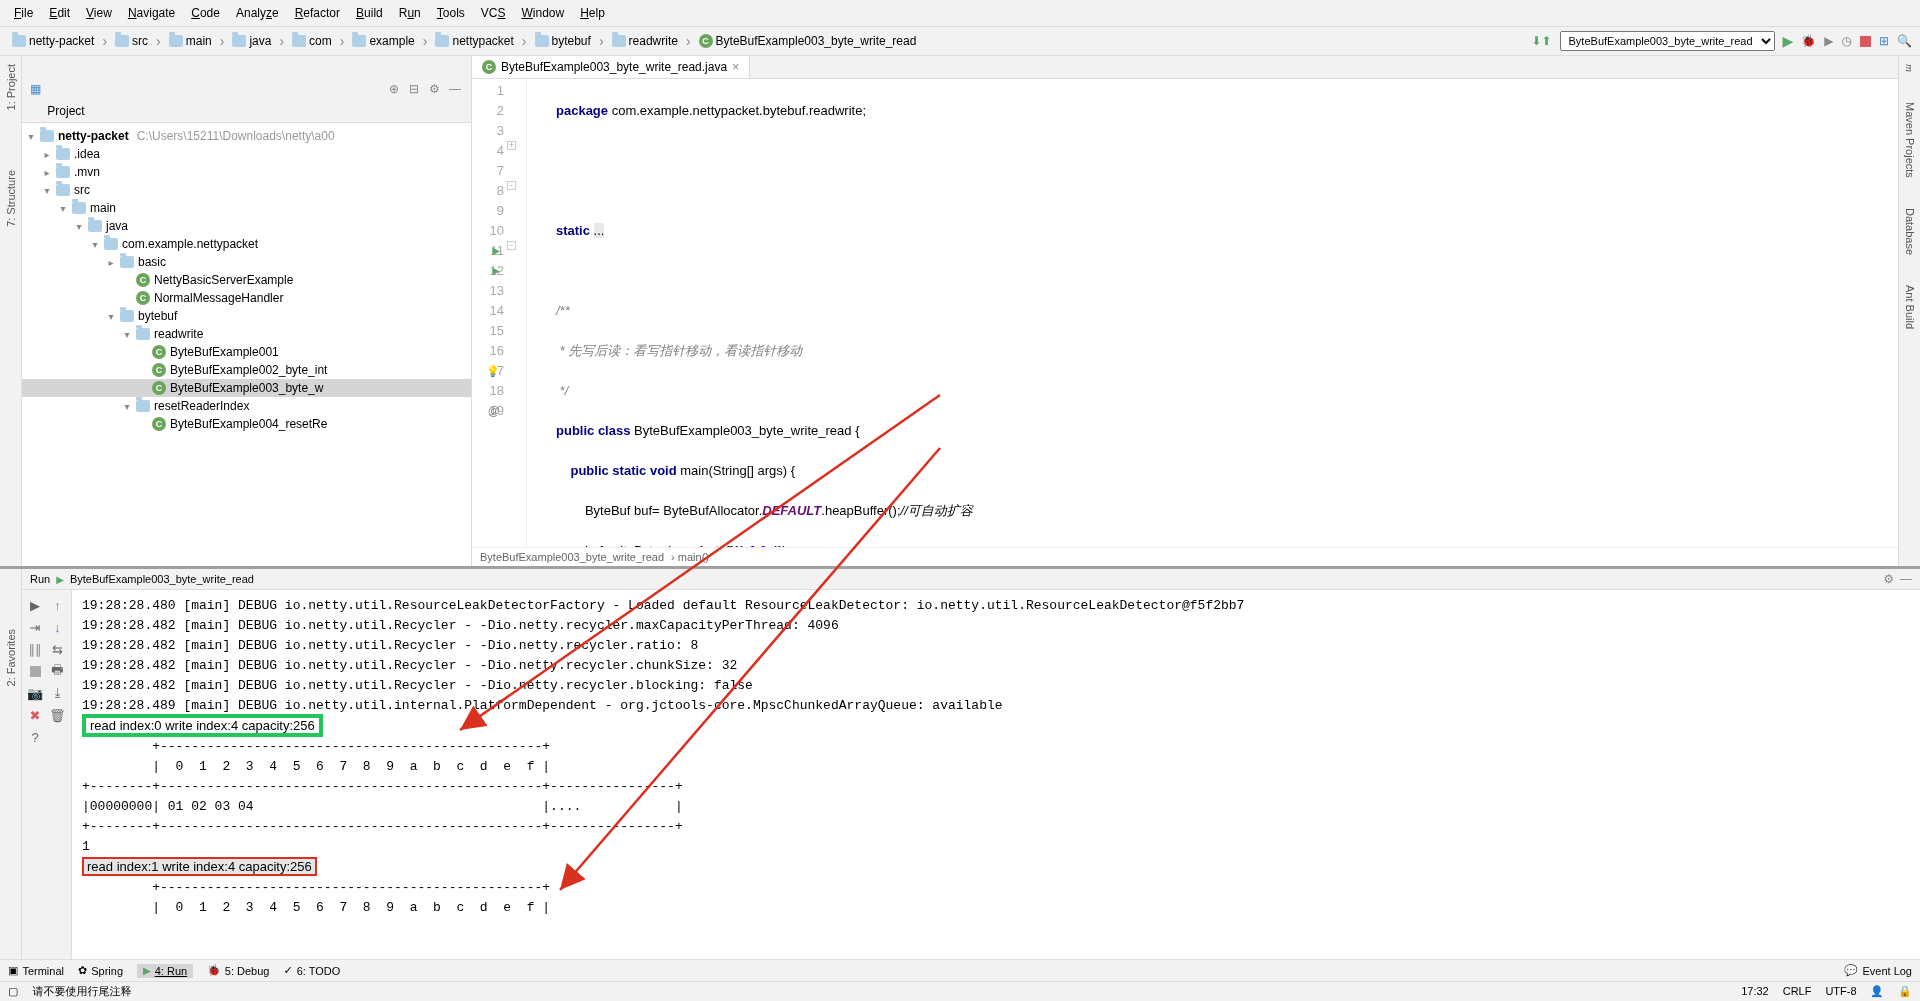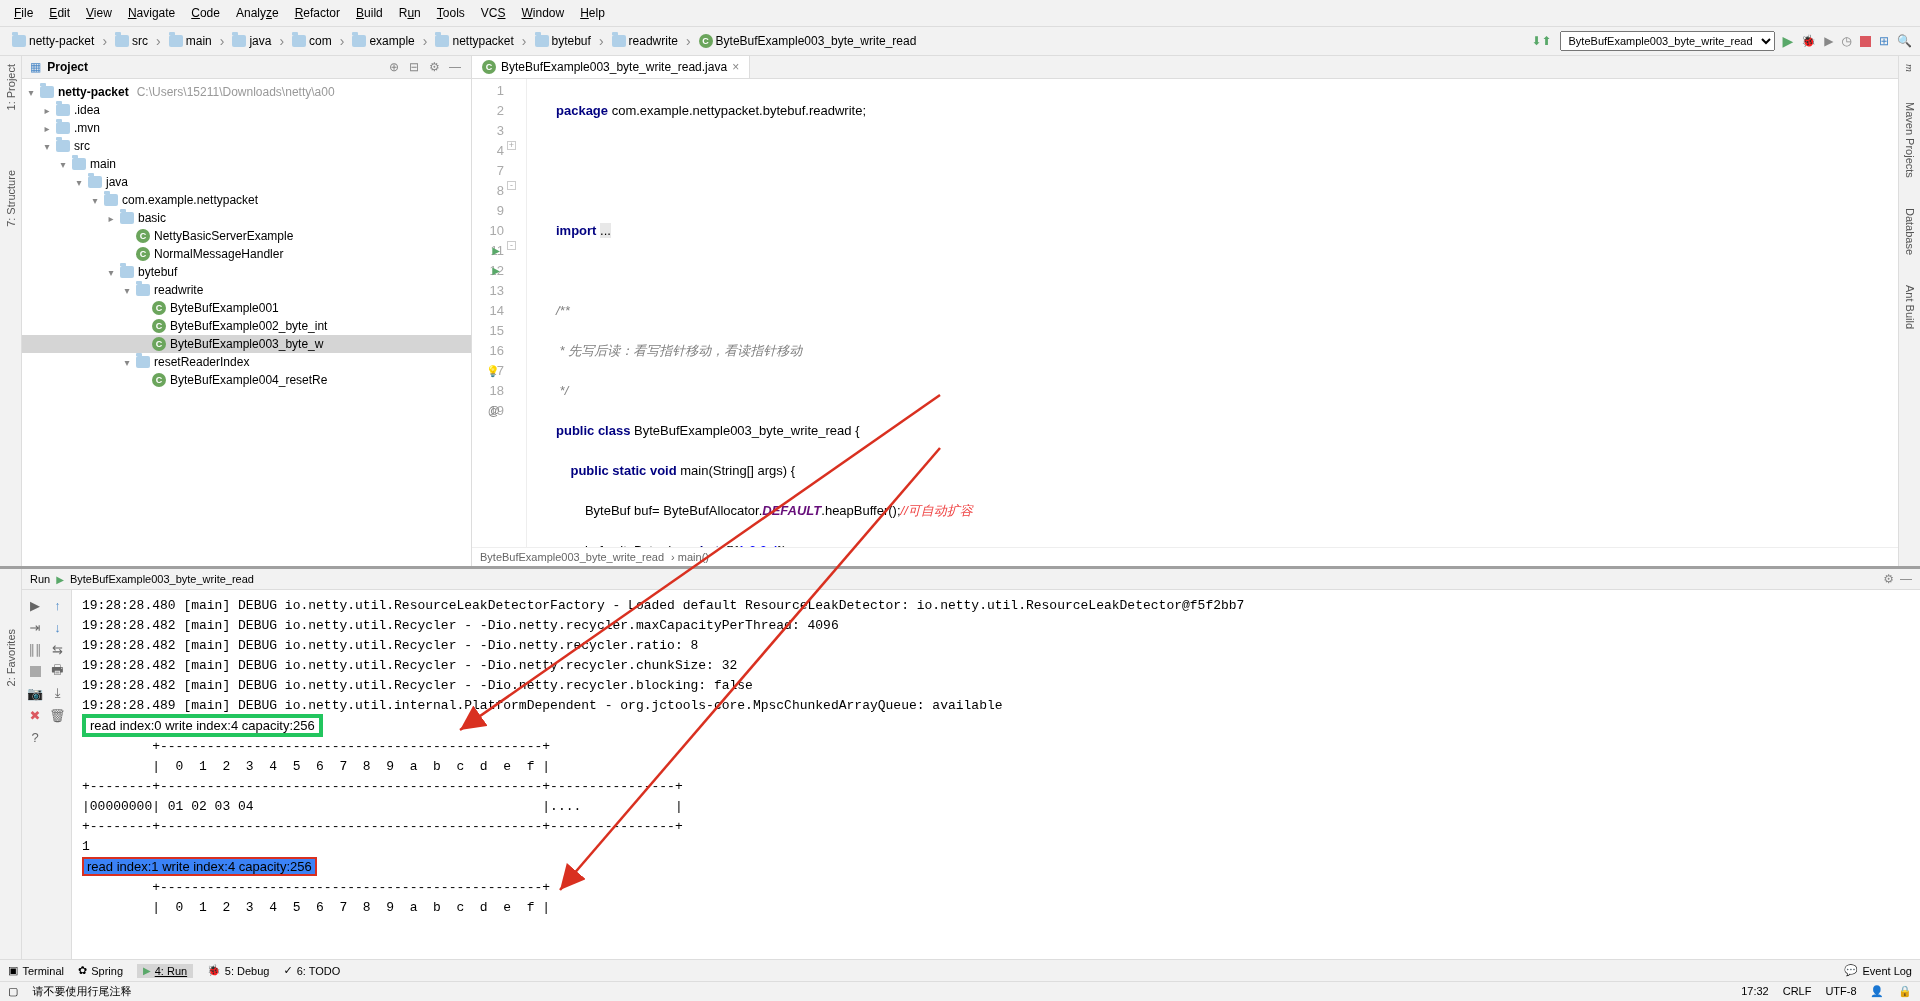--- a/index.html
+++ b/index.html
@@ -17,21 +17,21 @@
 .run-config select { font-size: 11px; padding: 2px 4px; min-width: 200px; }
 .tri-play { color: #59a869; font-size: 14px; }
 .bug-ic { color: #59a869; font-size: 12px; }
 .main-area { display: flex; height: 510px; position: relative; }
 .left-gutter { width: 22px; background: #f2f2f2; border-right: 1px solid #ddd; display: flex; flex-direction: column; align-items: center; padding-top: 8px; gap: 60px; }
 .left-gutter span { writing-mode: vertical-rl; transform: rotate(180deg); font-size: 11px; color: #555; cursor: pointer; }
 .right-gutter { position: absolute; right: 0; top: 0; width: 22px; background: #f2f2f2; border-left: 1px solid #ddd; height: 100%; display: flex; flex-direction: column; align-items: center; padding-top: 8px; gap: 30px; }
 .right-gutter span { writing-mode: vertical-rl; font-size: 11px; color: #555; cursor: pointer; }
 .project-panel { width: 450px; background: #fff; border-right: 1px solid #ddd; display: flex; flex-direction: column; }
 .panel-header { background: #f2f2f2; padding: 4px 8px; display: flex; align-items: center; gap: 6px; border-bottom: 1px solid #ddd; }
-.panel-header .title { flex: 1; font-weight: bold; }
+.panel-header .title { flex: 1; font-weight: normal; margin-top: 44px; }
 .panel-header .ic { width: 14px; height: 14px; cursor: pointer; color: #888; }
 .tree { padding: 4px 0; overflow: auto; flex: 1; font-size: 12px; }
 .tree-node { display: flex; align-items: center; padding: 2px 4px; gap: 4px; white-space: nowrap; }
 .tree-node.sel { background: #d5d5d5; }
 .tree-caret { width: 10px; text-align: center; color: #888; cursor: pointer; font-size: 10px; }
 .tree-label { cursor: pointer; }
 .tree-hint { color: #999; margin-left: 4px; }
 .ind0 { padding-left: 4px; } .ind1 { padding-left: 20px; } .ind2 { padding-left: 36px; }
 .ind3 { padding-left: 52px; } .ind4 { padding-left: 68px; } .ind5 { padding-left: 84px; }
 .ind6 { padding-left: 100px; } .ind7 { padding-left: 116px; }
@@ -42,26 +42,26 @@
 .code-body { flex: 1; display: flex; font-family: "Consolas", "Courier New", monospace; font-size: 13px; overflow: hidden; position: relative; }
 .gutter { width: 55px; background: #fff; color: #aaa; text-align: right; padding: 2px 22px 2px 4px; border-right: 1px solid #eee; line-height: 20px; position: relative;}
 .gutter .ln { height: 20px; position: relative;}
 .gutter .run-g { position:absolute; right:4px; color:#59a869; font-size:10px;}
 .gutter .bulb { position:absolute; right:4px; color:#e8a33d; font-size:11px;}
 .gutter .at { position:absolute; right:4px; color:#888; font-size:12px;}
 .gutter .fold { position:absolute; right:-12px; color:#aaa; font-size:9px; border:1px solid #ccc; width:9px; height:9px; line-height:7px; text-align:center; background:#fff;}
 .code-lines { flex: 1; padding: 2px 4px; line-height: 20px; white-space: pre; color: #000; position: relative;}
 .code-lines .l { height: 20px; padding-left: 25px; }
 .kw { color: #000080; font-weight: bold; }
-.com { color: #ef4444; font-style: italic; }
+.com { color: #000000; font-style: italic; }
 .doccom { color: #808080; font-style: italic; }
 .num { color: #0000ff; }
 .fld { color: #660e7a; font-style: italic; font-weight: bold; }
 .ann-box { border: 4px solid #22c55e; padding: 0 4px; }
-.ann-box-blue { background: #3b82f6; border: 2px solid #d93020; padding: 0 3px; }
+.ann-box-blue { background: #e5e5e5; border: 2px solid #d93020; padding: 0 3px; }
 .breadcrumb-code { font-size: 11px; color: #666; padding: 3px 8px; background: #fff; border-top: 1px solid #eee; }
 .breadcrumb-code span { margin-right: 4px; }
 .run-panel { border-top: 3px solid #a0a0a0; background: #fff; height: 455px; display: flex; flex-direction: column; position: relative;}
 .run-header { background: #f2f2f2; padding: 3px 8px; display: flex; align-items: center; gap: 6px; font-size: 11px; border-bottom: 1px solid #ddd; }
 .run-body { flex: 1; display: flex; overflow: hidden; }
 .run-tools { width: 50px; background: #f2f2f2; border-right: 1px solid #ddd; display: grid; grid-template-columns: 1fr 1fr; gap: 4px; padding: 6px 4px; align-content: start;}
 .run-tools div { width: 18px; height: 18px; display: flex; align-items: center; justify-content: center; cursor: pointer; color: #666; font-size: 13px;}
 .console { flex: 1; font-family: "Consolas", "Courier New", monospace; font-size: 13px; padding: 6px 10px; white-space: pre; overflow: auto; line-height: 20px; position: relative;}
 .arrow-svg { position: absolute; pointer-events: none; z-index: 50; }
 .bottom-bar { position: absolute; bottom: 20px; left: 0; right: 0; background: #f2f2f2; border-top: 1px solid #ddd; display: flex; align-items: center; padding: 2px 8px; gap: 14px; font-size: 11px; height: 22px;}
@@ -286,21 +286,21 @@
           <div class="ln">15</div>
           <div class="ln">16</div>
           <div class="ln">17<span class="bulb">💡</span></div>
           <div class="ln">18</div>
           <div class="ln">19<span class="at">@</span></div>
         </div>
       <div class="code-lines">
 <div class="l"><span class="kw">package</span> com.example.nettypacket.bytebuf.readwrite;</div>
 <div class="l"></div>
 <div class="l"></div>
-<div class="l"><span class="kw">import</span> <span style="background:#e8e8e8">...</span></div>
+<div class="l"><span class="kw">static</span> <span style="background:#e8e8e8">...</span></div>
 <div class="l"></div>
 <div class="l"><span class="doccom">/**</span></div>
 <div class="l"><span class="doccom"> * 先写后读：看写指针移动，看读指针移动</span></div>
 <div class="l"><span class="doccom"> */</span></div>
 <div class="l"><span class="kw">public class</span> ByteBufExample003_byte_write_read {</div>
 <div class="l">    <span class="kw">public static void</span> main(String[] args) {</div>
 <div class="l">        ByteBuf buf= ByteBufAllocator.<span class="fld">DEFAULT</span>.heapBuffer();<span class="com">//可自动扩容</span></div>
 <div class="l">        buf.writeBytes(<span class="kw">new byte</span>[]{<span class="num">1</span>,<span class="num">2</span>,<span class="num">3</span>,<span class="num">4</span>});</div>
 
 

